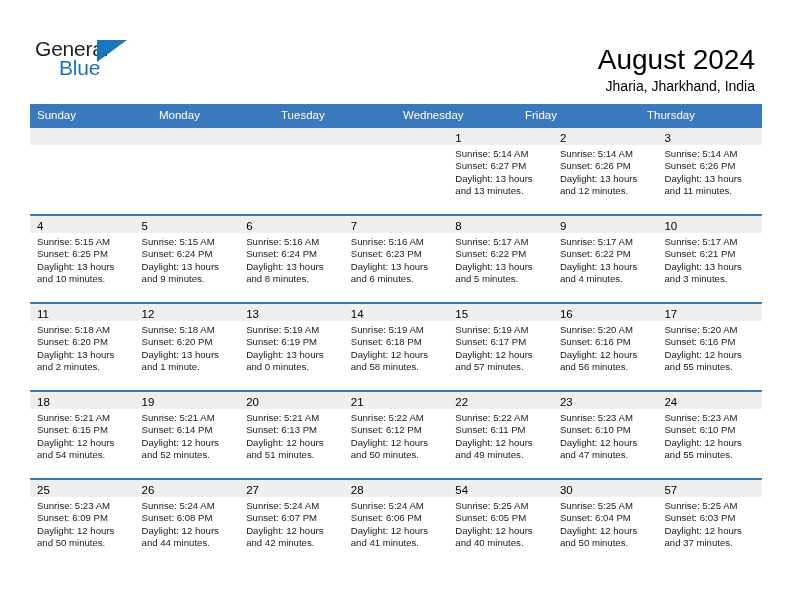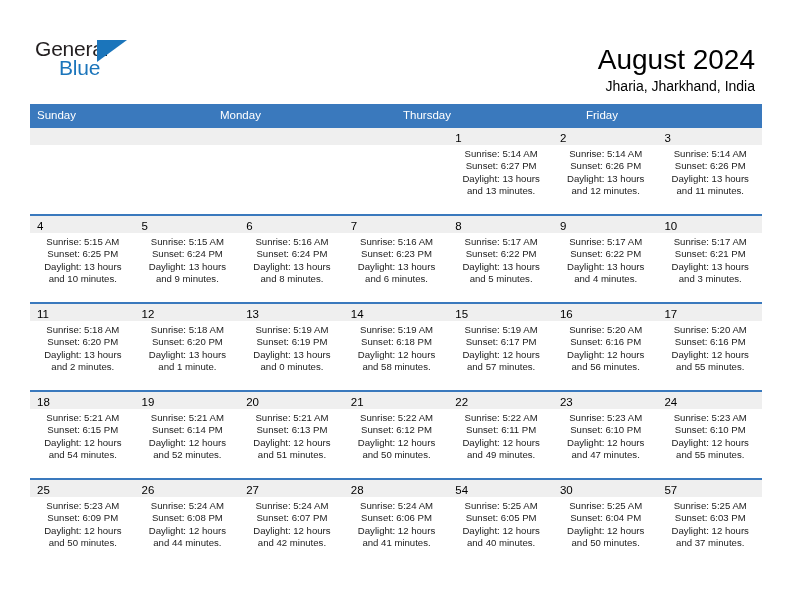--- a/index.html
+++ b/index.html
@@ -140,21 +140,20 @@
     line-height: 17px;
     color: #000000;
   }
   .day-cell.empty .day-number-band {
     background: #efefef;
   }
 
   .day-info {
     padding: 3px 6px 0 7px;
     box-sizing: border-box;
-    text-align: center;
   }
   .day-info div {
     font-size: 9.6px;
     line-height: 12.3px;
     color: #222222;
     white-space: nowrap;
   }
 </style>
 </head>
 <body>
@@ -171,22 +170,24 @@
 
     <div class="title">August 2024</div>
     <div class="subtitle">Jharia, Jharkhand, India</div>
   </div>
 
   <div class="calendar">
 
     <div class="weekday-row">
       <div class="weekday-cell">Sunday</div>
       <div class="weekday-cell">Monday</div>
+      <div class="weekday-cell">Tuesday</div>
+      <div class="weekday-cell">Wednesday</div>
+      <div class="weekday-cell">Friday</div>
       <div class="weekday-cell">Thursday</div>
-      <div class="weekday-cell">Friday</div>
     </div>
 
     <div class="week-row first">
       <div class="day-cell empty">
         <div class="day-number-band"><span class="day-number"></span></div>
         <div class="day-info">
           <div></div>
           <div></div>
           <div></div>
           <div></div>

